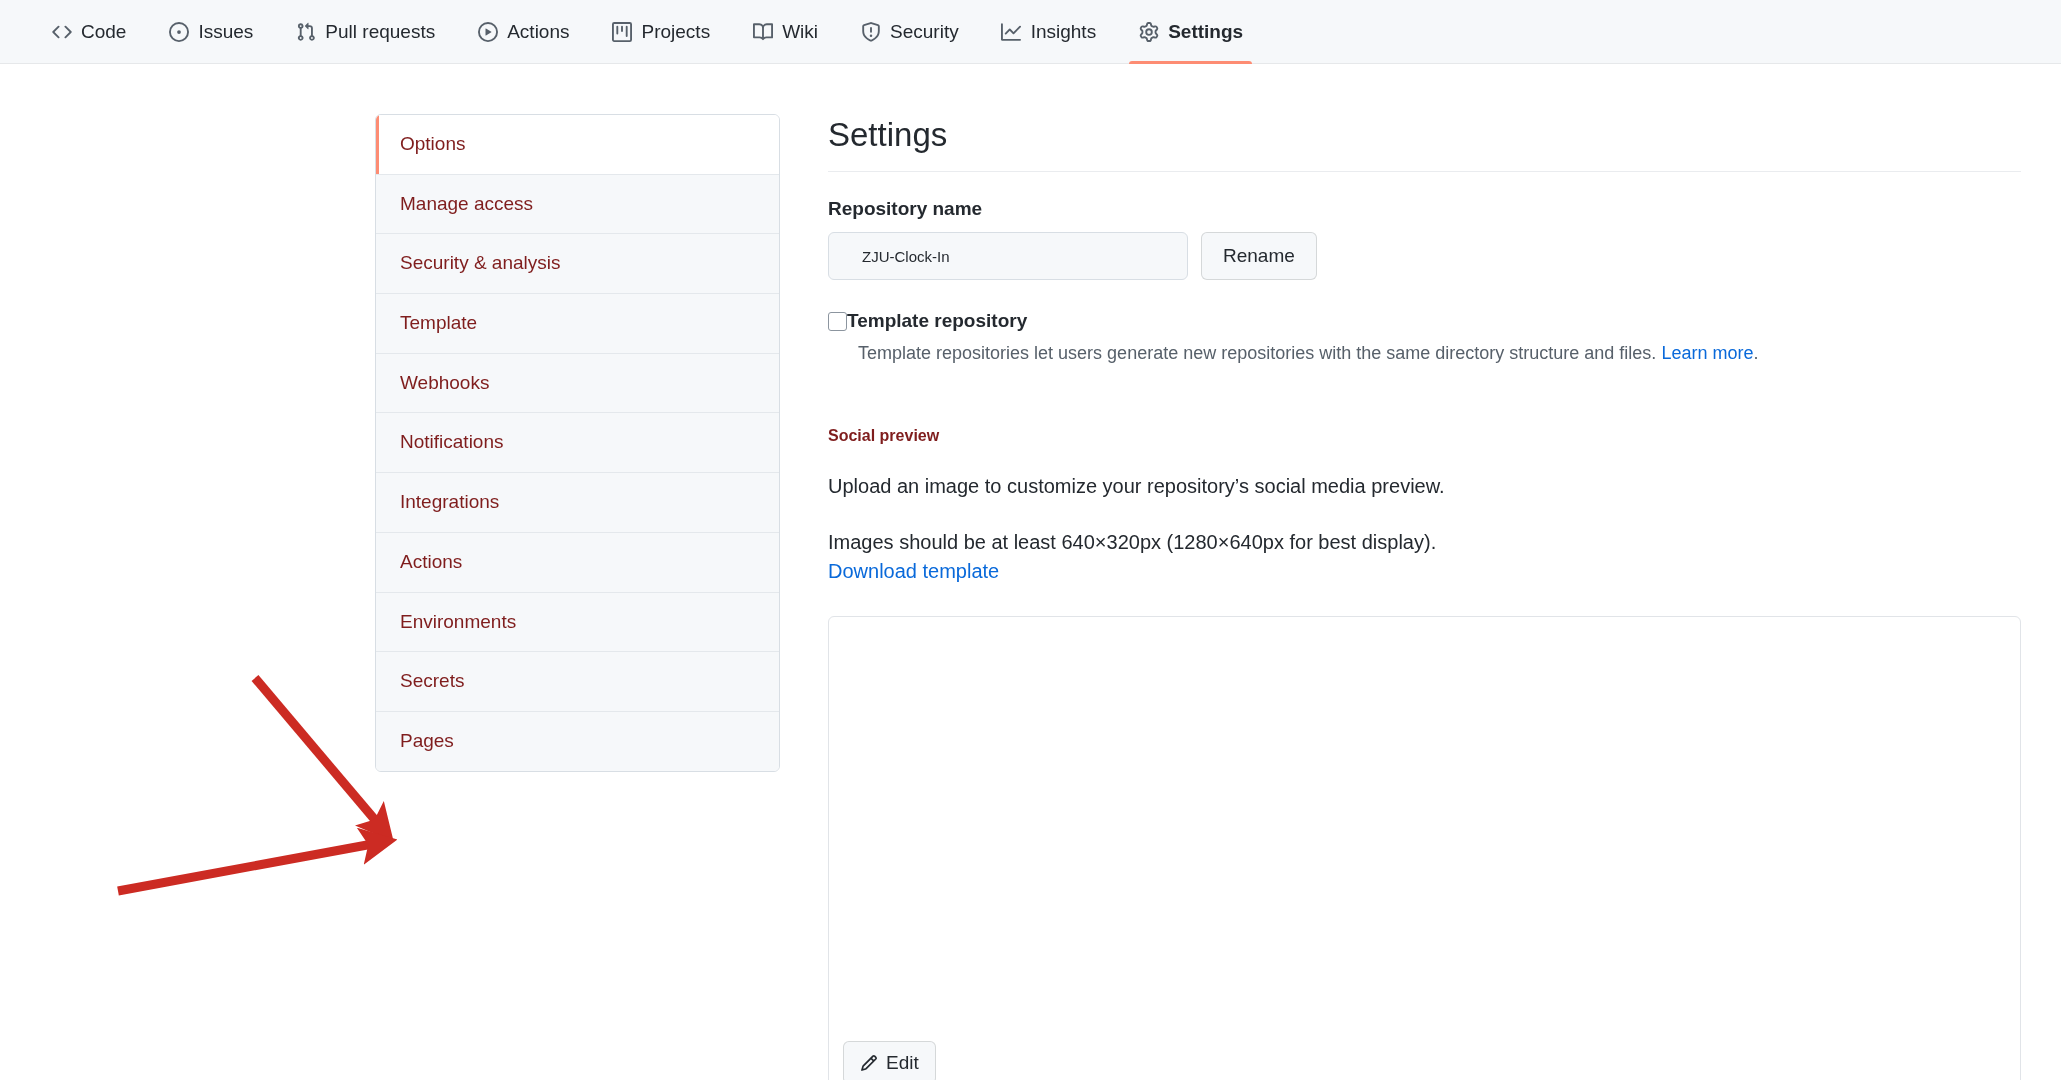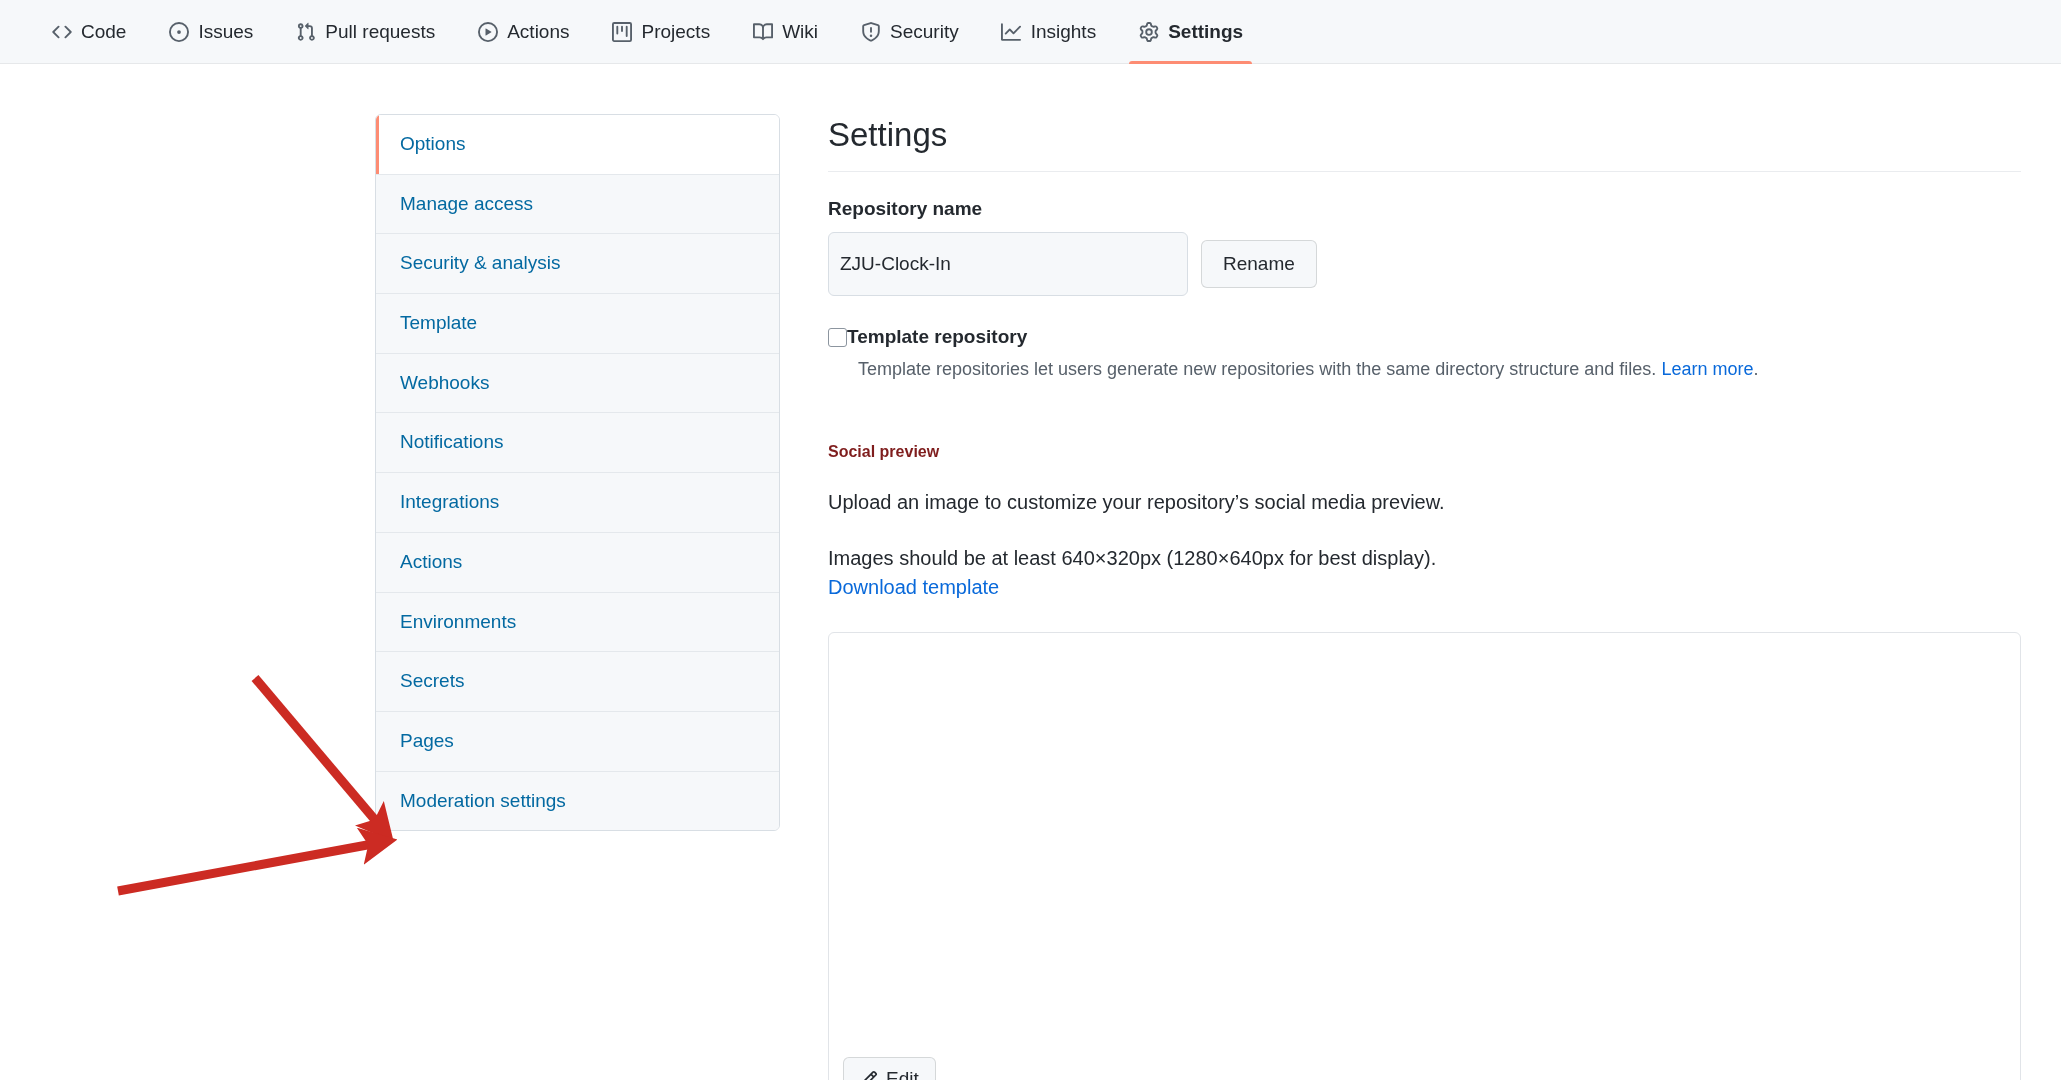--- a/index.html
+++ b/index.html
@@ -75,21 +75,21 @@
     border: 1px solid #d8dee4;
     border-radius: 6px;
     overflow: hidden;
     background: #ffffff;
   }
   .menu-entry {
     position: relative;
     display: block;
     padding: 17px 0 17px 24px;
     font-size: 19px;
-    color: #0369a1;
+    color: #7f1d1d;
     background: #f6f8fa;
     border-bottom: 1px solid #e4e8ec;
     cursor: pointer;
     text-decoration: none;
     line-height: 1.3;
   }
   .menu-entry:last-child { border-bottom: none; }
   .menu-entry.selected {
     background: #ffffff;
   }
@@ -113,29 +113,29 @@
   }
   .field-label {
     font-size: 19px;
     font-weight: bold;
     color: #24292f;
     margin: 26px 0 12px 0;
   }
   .rename-row { display: flex; align-items: center; gap: 13px; }
   .text-input {
     width: 360px;
-    padding: 9px 11px;
-    font-size: 19px;
+    padding: 9px 33px;
+    font-size: 15px;
     font-family: "Liberation Sans", sans-serif;
     color: #24292f;
     background: #f6f8fa;
     border: 1px solid #d8dee4;
     border-radius: 6px;
     outline: none;
-    height: 64px;
+    height: 48px;
   }
   .btn {
     display: inline-flex;
     align-items: center;
     gap: 8px;
     padding: 16px 21px;
     height: 48px;
     font-size: 19px;
     font-family: "Liberation Sans", sans-serif;
     color: #24292f;
@@ -309,21 +309,20 @@
       <a class="menu-entry"><span>Manage access</span></a>
       <a class="menu-entry"><span>Security &amp; analysis</span></a>
       <a class="menu-entry"><span>Template</span></a>
       <a class="menu-entry"><span>Webhooks</span></a>
       <a class="menu-entry"><span>Notifications</span></a>
       <a class="menu-entry"><span>Integrations</span></a>
       <a class="menu-entry"><span>Actions</span></a>
       <a class="menu-entry"><span>Environments</span></a>
       <a class="menu-entry"><span>Secrets</span></a>
       <a class="menu-entry"><span>Pages</span></a>
-      <a class="menu-entry"><span>Moderation settings</span></a>
     </nav>
   </div>
 
   <div class="content-col">
 
     <h1 class="page-title">Settings</h1>
 
     <div class="field-label">Repository name</div>
     <div class="rename-row">
       <input class="text-input" type="text" value="ZJU-Clock-In" style="">

